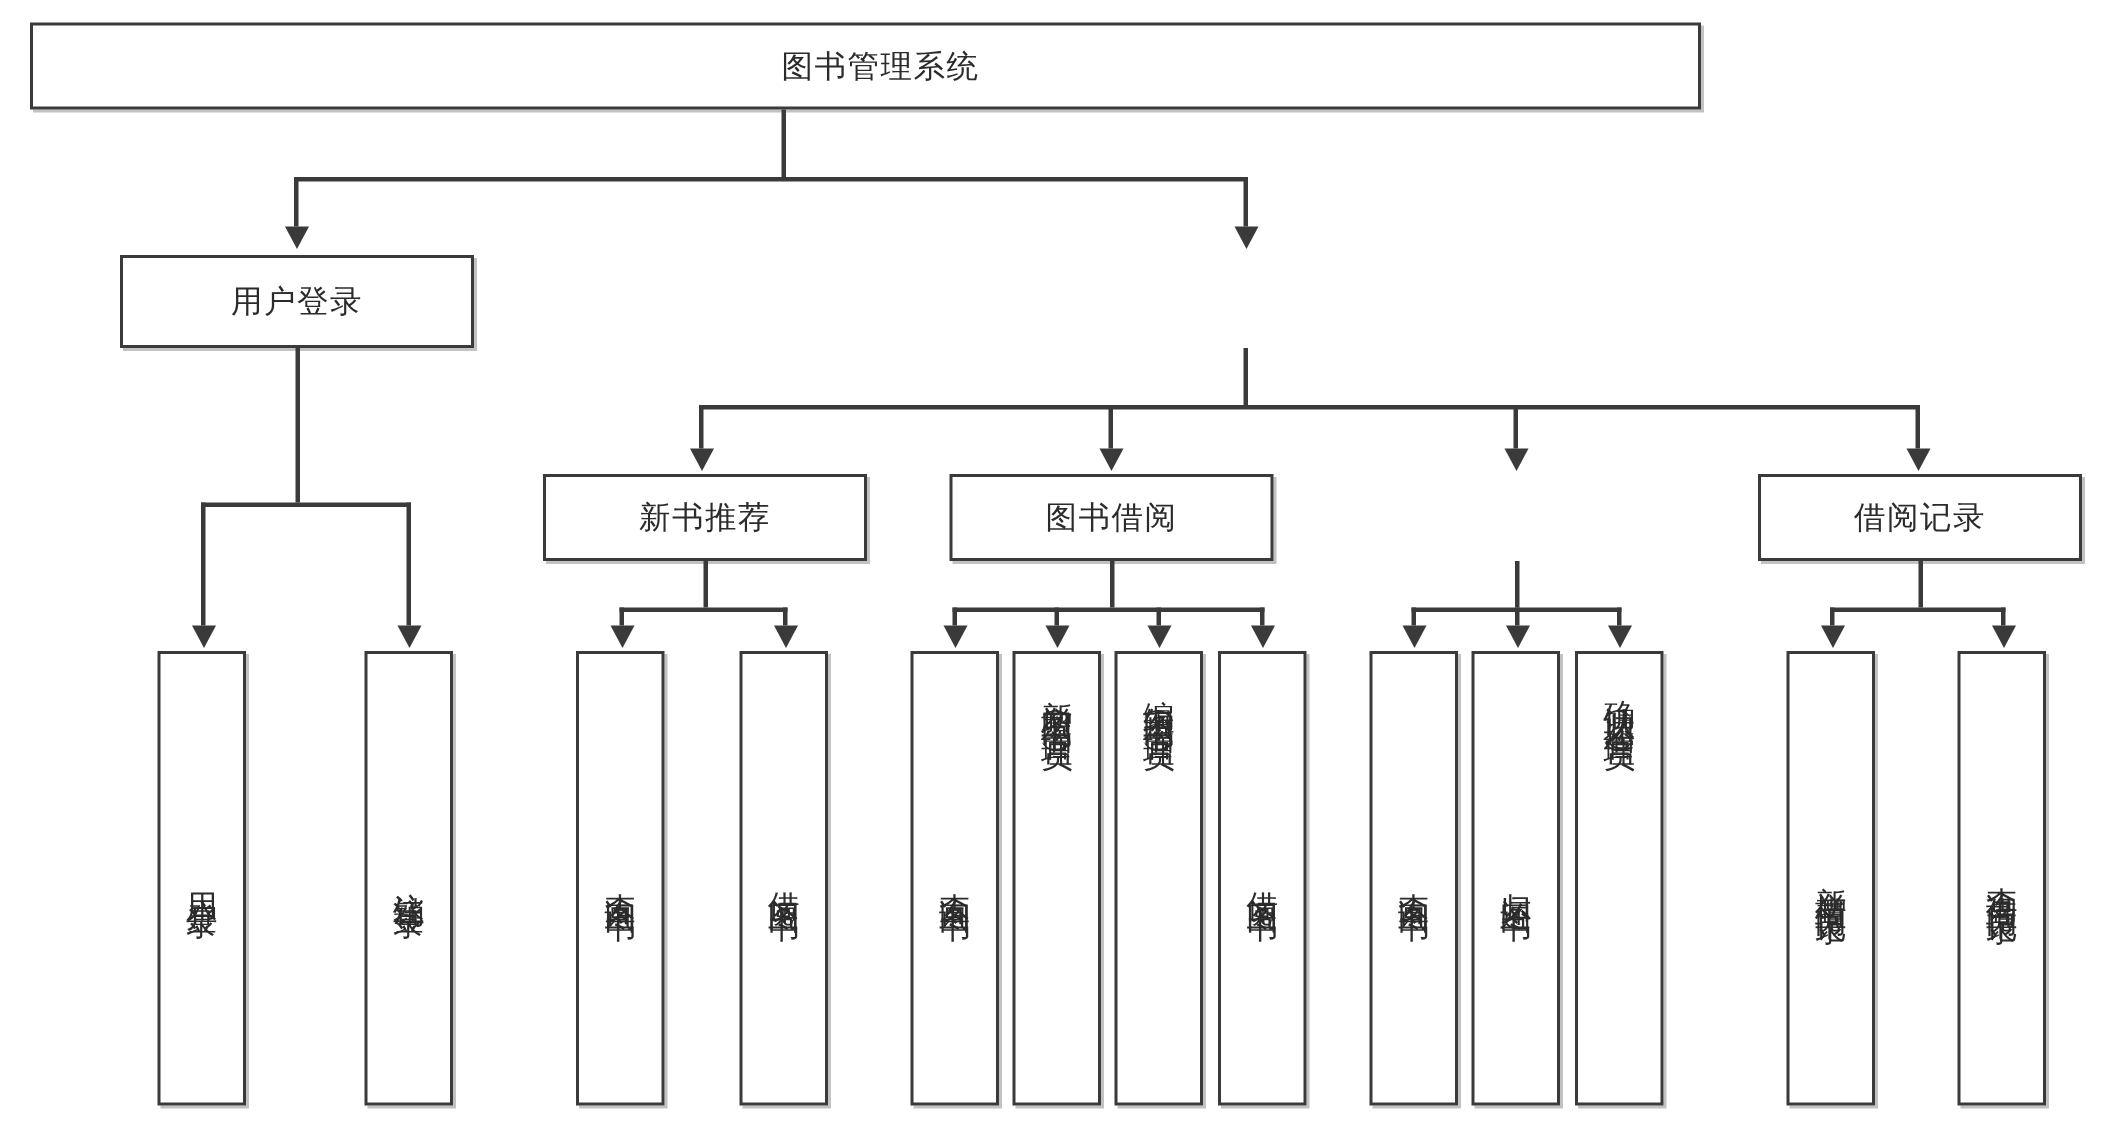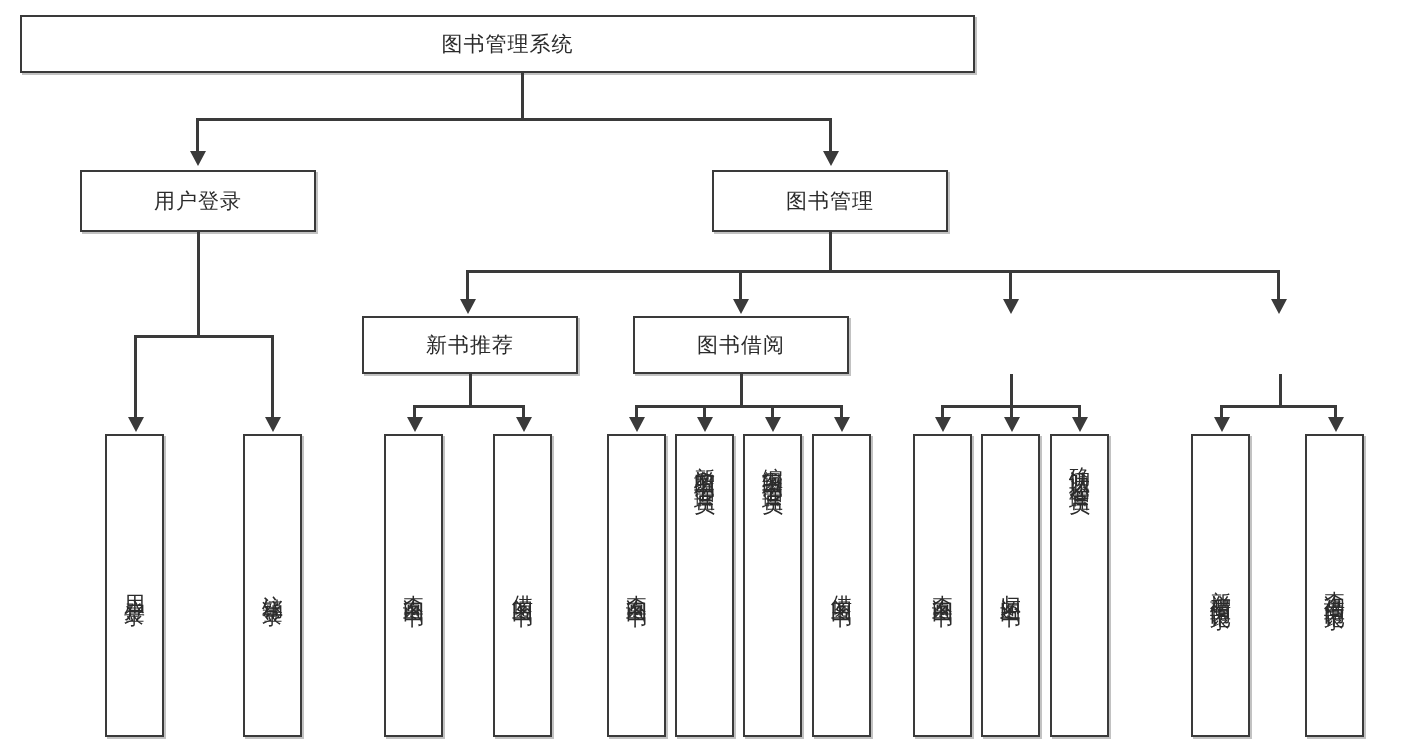--- a/index.html
+++ b/index.html
@@ -84,40 +84,37 @@
     letter-spacing:0.5px;
     user-select:none;
     white-space:nowrap;
   }
 </style>
 </head>
 <body>
 
 <div id="canvas">
 
-  <div class="node" id="node-root" style="left:20px;top:15px;width:955px;height:58px;padding-left:20px;">
+  <div class="node" id="node-root" style="left:20px;top:15px;width:1114px;height:58px;padding-left:20px;">
     <span class="label">图书管理系统</span>
   </div>
 
   <div class="vline" style="left:521px;top:73px;height:45px;"></div>
 
   <div class="hline" style="left:196px;top:118px;width:636px;"></div>
 
   <div class="vline" style="left:196px;top:118px;height:33px;"></div>
   <div class="arrow" style="left:190px;top:151px;"></div>
   <div class="vline" style="left:829px;top:118px;height:33px;"></div>
   <div class="arrow" style="left:823px;top:151px;"></div>
 
   <div class="node" id="node-user-login" style="left:80px;top:170px;width:236px;height:62px;">
     <span class="label">用户登录</span>
   </div>
 
-  <div class="node" id="node-book-manage" style="left:712px;top:170px;width:236px;height:62px;">
-    <span class="label">图书管理</span>
-  </div>
 
   <div class="vline" style="left:197px;top:232px;height:103px;"></div>
   <div class="hline" style="left:134px;top:335px;width:140px;"></div>
   <div class="vline" style="left:134px;top:335px;height:82px;"></div>
   <div class="arrow" style="left:128px;top:417px;"></div>
   <div class="vline" style="left:271px;top:335px;height:82px;"></div>
   <div class="arrow" style="left:265px;top:417px;"></div>
 
   <div class="vline" style="left:829px;top:232px;height:38px;"></div>
   <div class="hline" style="left:466px;top:270px;width:814px;"></div>
@@ -132,20 +129,23 @@
   <div class="arrow" style="left:1003px;top:299px;"></div>
 
   <div class="vline" style="left:1277px;top:270px;height:29px;"></div>
   <div class="arrow" style="left:1271px;top:299px;"></div>
 
   <div class="node" id="node-book-borrow" style="left:633px;top:316px;width:216px;height:58px;">
     <span class="label">图书借阅</span>
   </div>
   <div class="node" id="node-new-book" style="left:362px;top:316px;width:216px;height:58px;">
     <span class="label">新书推荐</span>
+  </div>
+  <div class="node" id="node-borrow-record" style="left:1172px;top:316px;width:216px;height:58px;">
+    <span class="label">借阅记录</span>
   </div>
 
   <div class="vline" style="left:469px;top:374px;height:31px;"></div>
   <div class="hline" style="left:413px;top:405px;width:112px;"></div>
   <div class="vline" style="left:413px;top:405px;height:12px;"></div>
   <div class="arrow" style="left:407px;top:417px;"></div>
   <div class="vline" style="left:522px;top:405px;height:12px;"></div>
   <div class="arrow" style="left:516px;top:417px;"></div>
 
   <div class="vline" style="left:740px;top:374px;height:31px;"></div>

